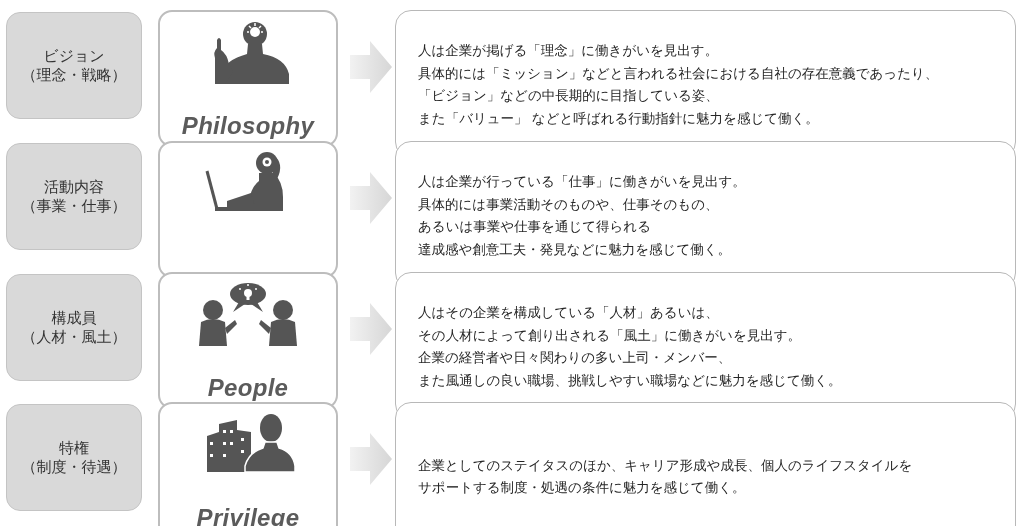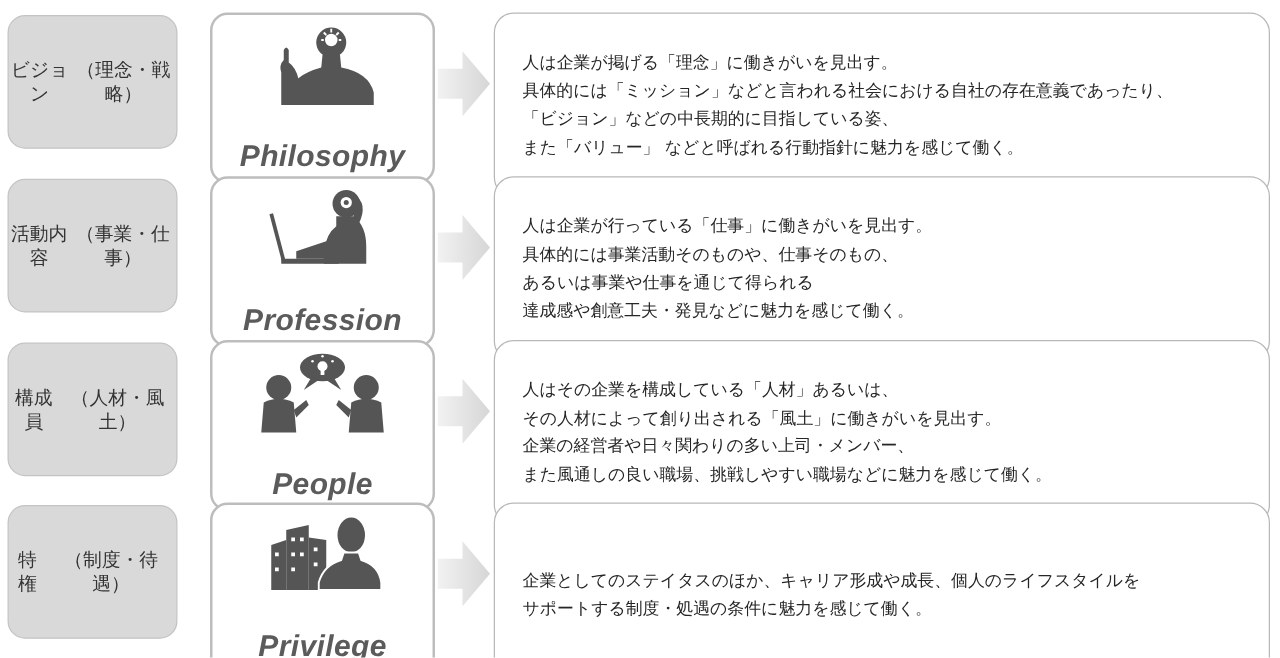--- a/index.html
+++ b/index.html
@@ -25,31 +25,31 @@
       position: absolute;
       left: 6px;
       top: 6px;
       width: 136px;
       height: 107px;
       background: #d9d9d9;
       border: 1px solid #c4c4c4;
       border-radius: 14px;
       box-sizing: border-box;
       display: flex;
-      flex-direction: row;
+      flex-direction: column;
       align-items: center;
       justify-content: center;
       font-size: 15px;
       line-height: 19px;
       color: #333333;
       text-align: center;
     }
     .icon-card {
       position: absolute;
-      left: 168px;
+      left: 158px;
       top: 4px;
       width: 180px;
       height: 137px;
       background: #ffffff;
       border: 2px solid #bdbdbd;
       border-radius: 14px;
       box-sizing: border-box;
     }
     .icon-card svg {
       position: absolute;
@@ -160,21 +160,20 @@
       <path d="M80 6 Q92 14 84 30 L80 28 Z" fill="#555555"></path>
 
       <path d="M66 24 L80 24 Q90 32 90 48 L90 62 L56 62 L56 52 Q58 38 66 32 Z" fill="#555555"></path>
 
       <path d="M58 44 Q46 48 34 52 L34 58 L62 58 Z" fill="#555555"></path>
 
       <line x1="14" y1="22" x2="24" y2="60" stroke="#555555" stroke-width="3"></line>
 
       <rect x="22" y="58" width="46" height="4" fill="#555555"></rect>
     </svg>
-    <div class="icon-caption">Profession</div>
   </div>
   <svg class="arrow" viewBox="0 0 42 52">
     <defs>
       <linearGradient id="ag2" x1="0" x2="1" y1="0" y2="0">
         <stop offset="0" stop-color="#f2f2f2"></stop>
         <stop offset="1" stop-color="#d6d6d6"></stop>
       </linearGradient>
     </defs>
     <path d="M0 14 L20 14 L20 0 L42 26 L20 52 L20 38 L0 38 Z" fill="url(#ag2)"></path>
   </svg>

